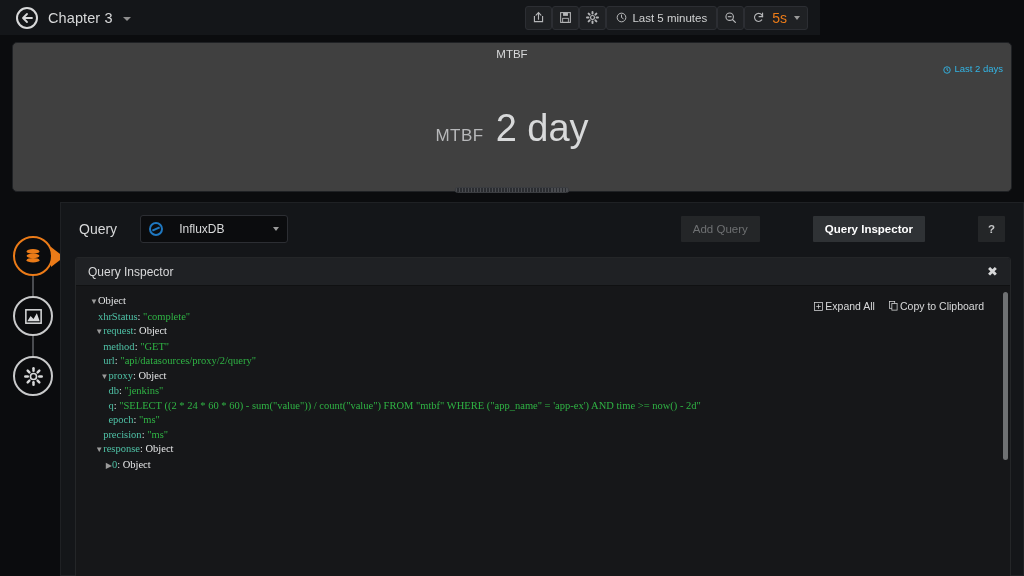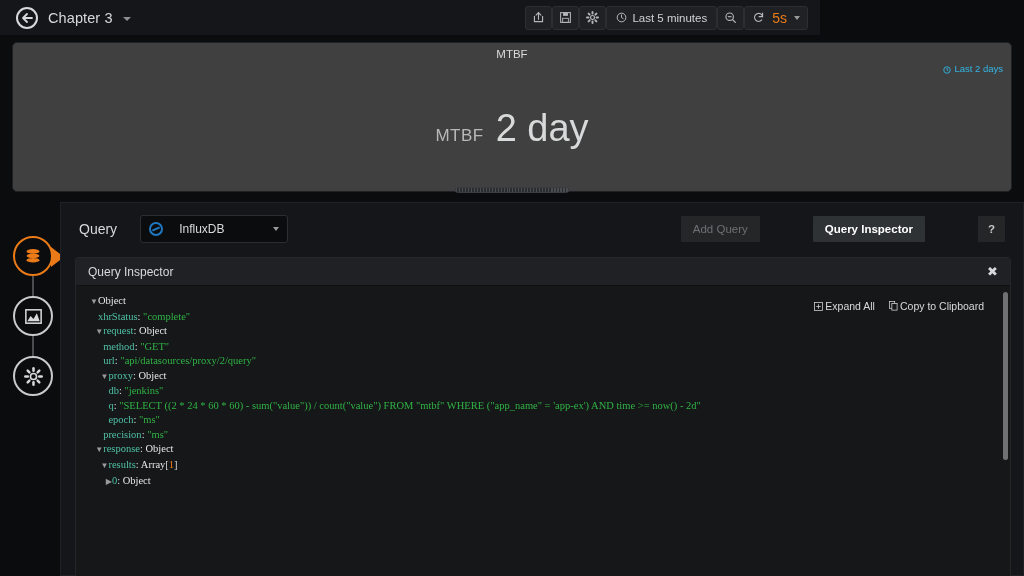--- a/index.html
+++ b/index.html
@@ -335,20 +335,19 @@
           <div class="jrow">   <span class="k">xhrStatus</span><span class="brk">: </span><span class="s">"complete"</span></div>
           <div class="jrow">  <span class="arrow-d">▼</span><span class="k">request</span><span class="brk">: </span><span class="obj">Object</span></div>
           <div class="jrow">     <span class="k">method</span><span class="brk">: </span><span class="s">"GET"</span></div>
           <div class="jrow">     <span class="k">url</span><span class="brk">: </span><span class="s">"api/datasources/proxy/2/query"</span></div>
           <div class="jrow">    <span class="arrow-d">▼</span><span class="k">proxy</span><span class="brk">: </span><span class="obj">Object</span></div>
           <div class="jrow">       <span class="k">db</span><span class="brk">: </span><span class="s">"jenkins"</span></div>
           <div class="jrow">       <span class="k">q</span><span class="brk">: </span><span class="s">"SELECT ((2 * 24 * 60 * 60) - sum("value")) / count("value") FROM "mtbf" WHERE ("app_name" = 'app-ex') AND time &gt;= now() - 2d"</span></div>
           <div class="jrow">       <span class="k">epoch</span><span class="brk">: </span><span class="s">"ms"</span></div>
           <div class="jrow">     <span class="k">precision</span><span class="brk">: </span><span class="s">"ms"</span></div>
           <div class="jrow">  <span class="arrow-d">▼</span><span class="k">response</span><span class="brk">: </span><span class="obj">Object</span></div>
-          <div class="jrow">    <span class="arrow-d">▼</span><span class="k">results</span><span class="brk">: </span><span class="obj">Array<span class="brk">[</span><span class="num">1</span><span class="brk">]</span></span></div>
           <div class="jrow">      <span class="arrow-r">▶</span><span class="k">0</span><span class="brk">: </span><span class="obj">Object</span></div>
         </div>
       <div class="insp-scroll"></div>
     </div>
 
   </div>
 </div>
 
 </body></html>

